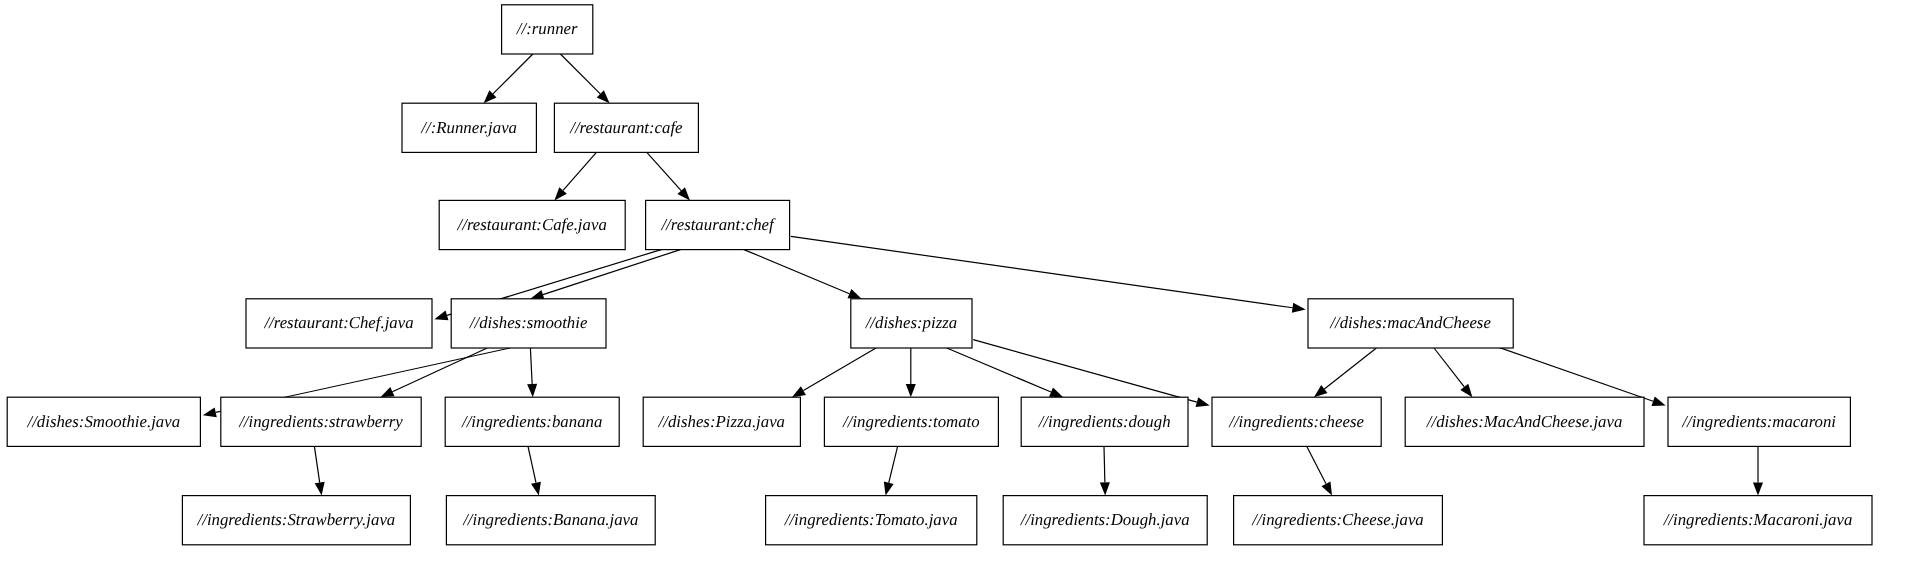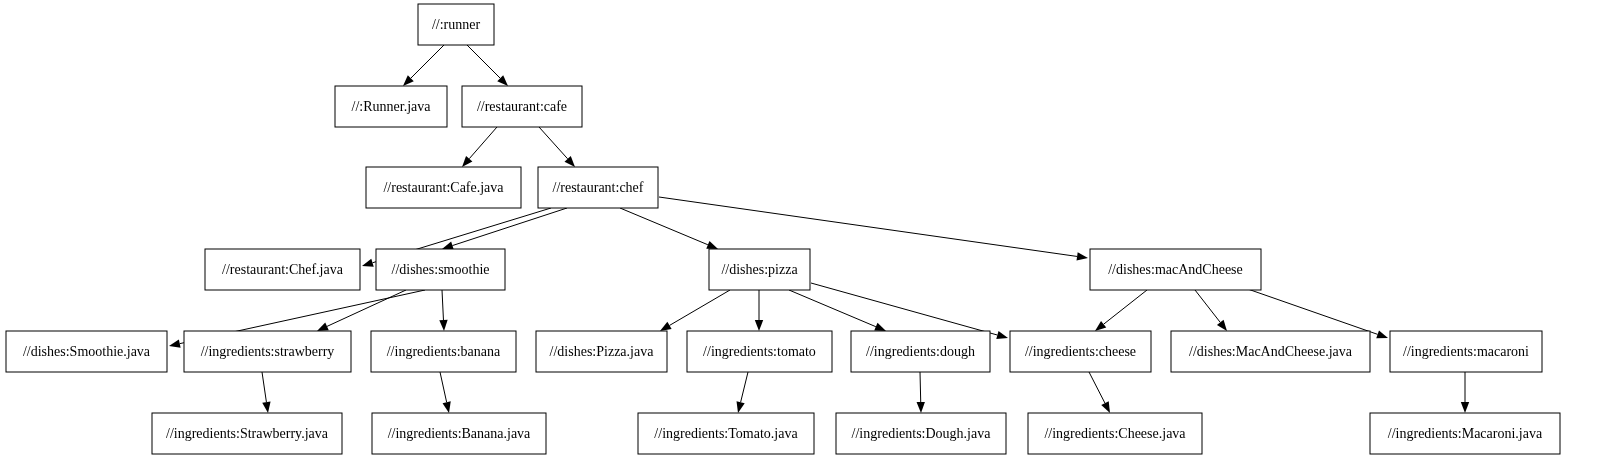--- a/index.html
+++ b/index.html
@@ -11,20 +11,21 @@
     width: 1600px;
     height: 468px;
     font-family: "Liberation Serif", "DejaVu Serif", serif;
     overflow: hidden;
   }
   #graph-root {
     position: relative;
     width: 1600px;
     height: 468px;
     background: #ffffff;
+    font-style: italic;
   }
   svg#graph-canvas {
     position: absolute;
     top: 0;
     left: 0;
     width: 1600px;
     height: 468px;
     display: block;
   }
   .node-box {

